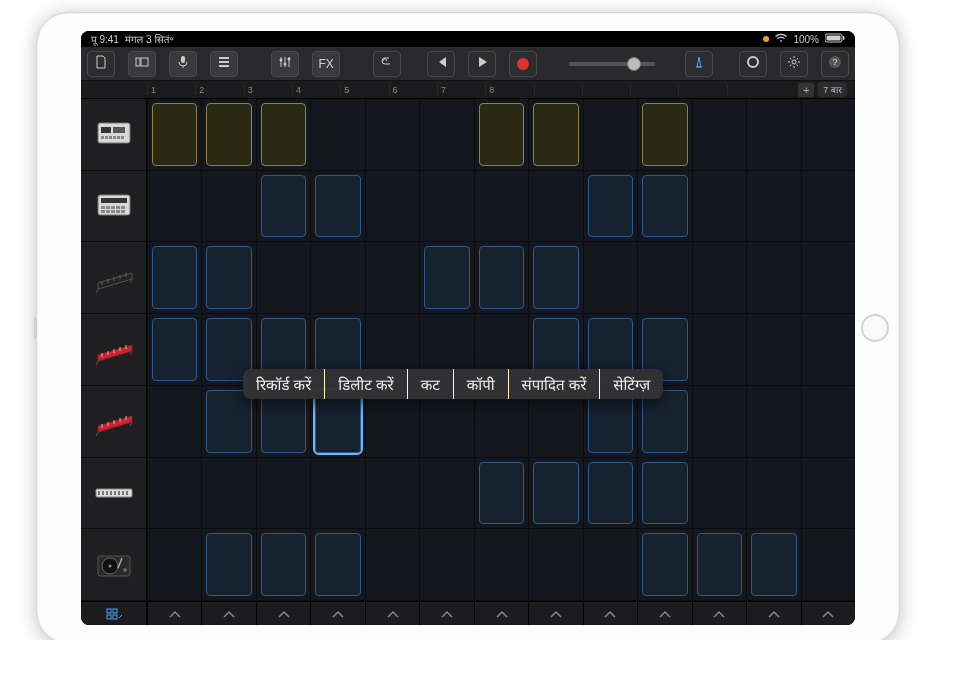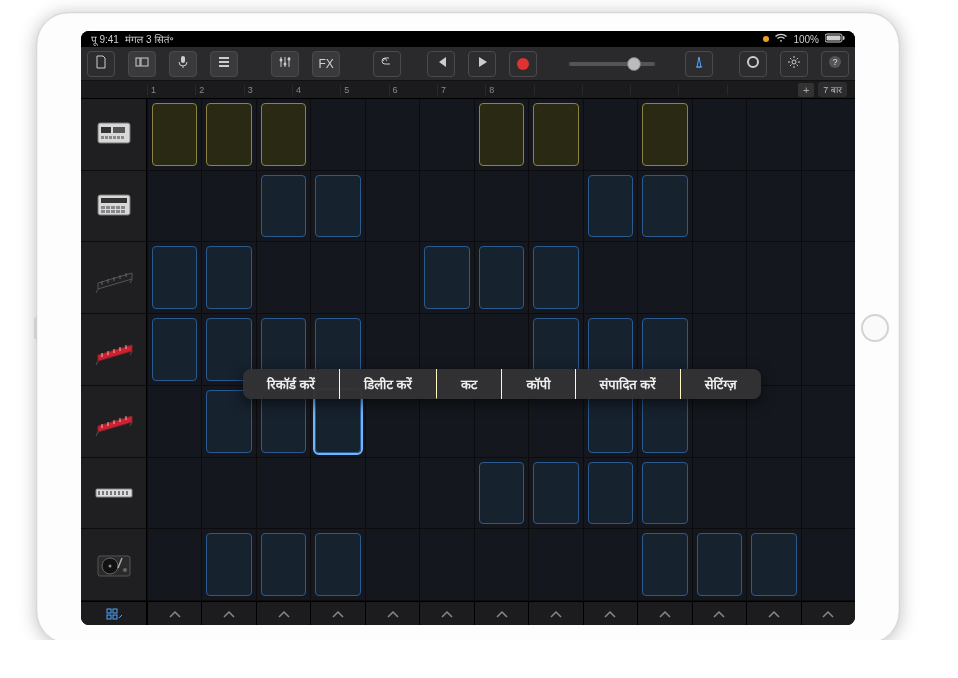--- a/index.html
+++ b/index.html
@@ -151,23 +151,22 @@
   }
 
   
   .ctxmenu {
     position: absolute; height: 30px; background: rgba(50,50,52,.98);
     border-radius: 8px; display: flex; align-items: stretch; overflow: hidden;
     box-shadow: 0 4px 14px rgba(0,0,0,.6);
     z-index: 50;
   }
   .ctxitem {
-    color: #eee; font-size: 13px; padding: 0 24px; display: flex; align-items: center;
+    color: #eee; font-size: 15px; padding: 0 13px; display: flex; align-items: center;
     cursor: pointer;
-    font-weight: bold;
   }
   .ctxitem + .ctxitem { border-left: 1px solid #fef9c3; }
   .ctxarrow {
     position: absolute; bottom: -5px; left: var(--ax,40px);
     width: 10px; height: 10px; background: rgba(50,50,52,.98);
     transform: rotate(45deg);
   }
 
   
   .inst { width: 44px; height: 34px; }

